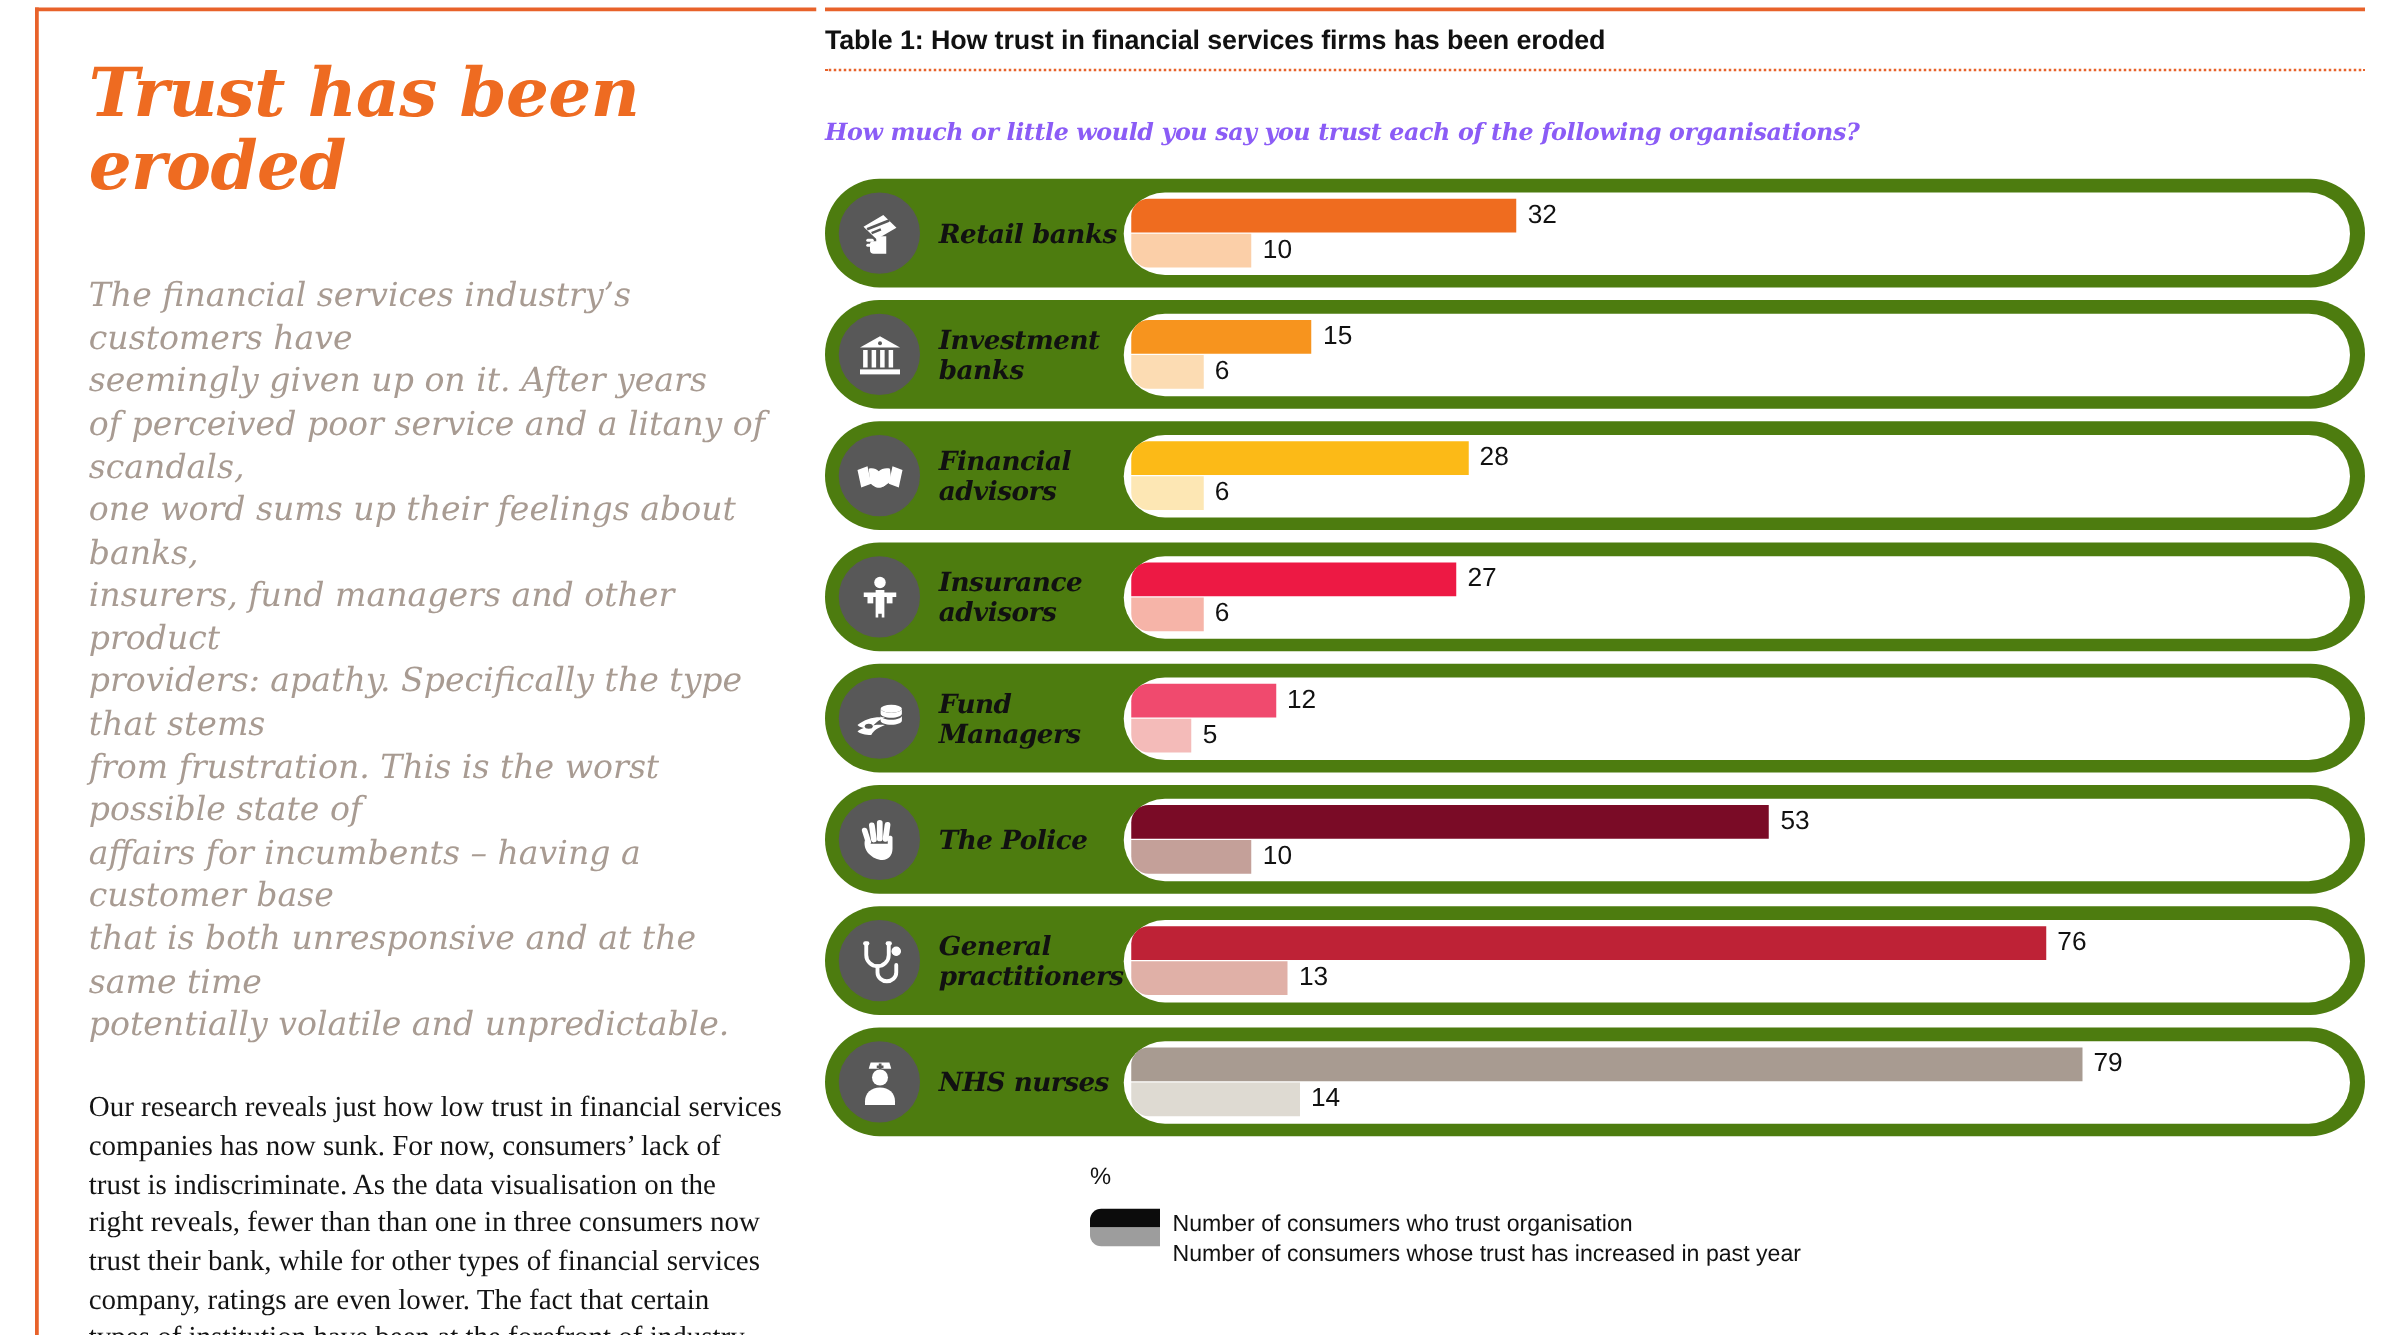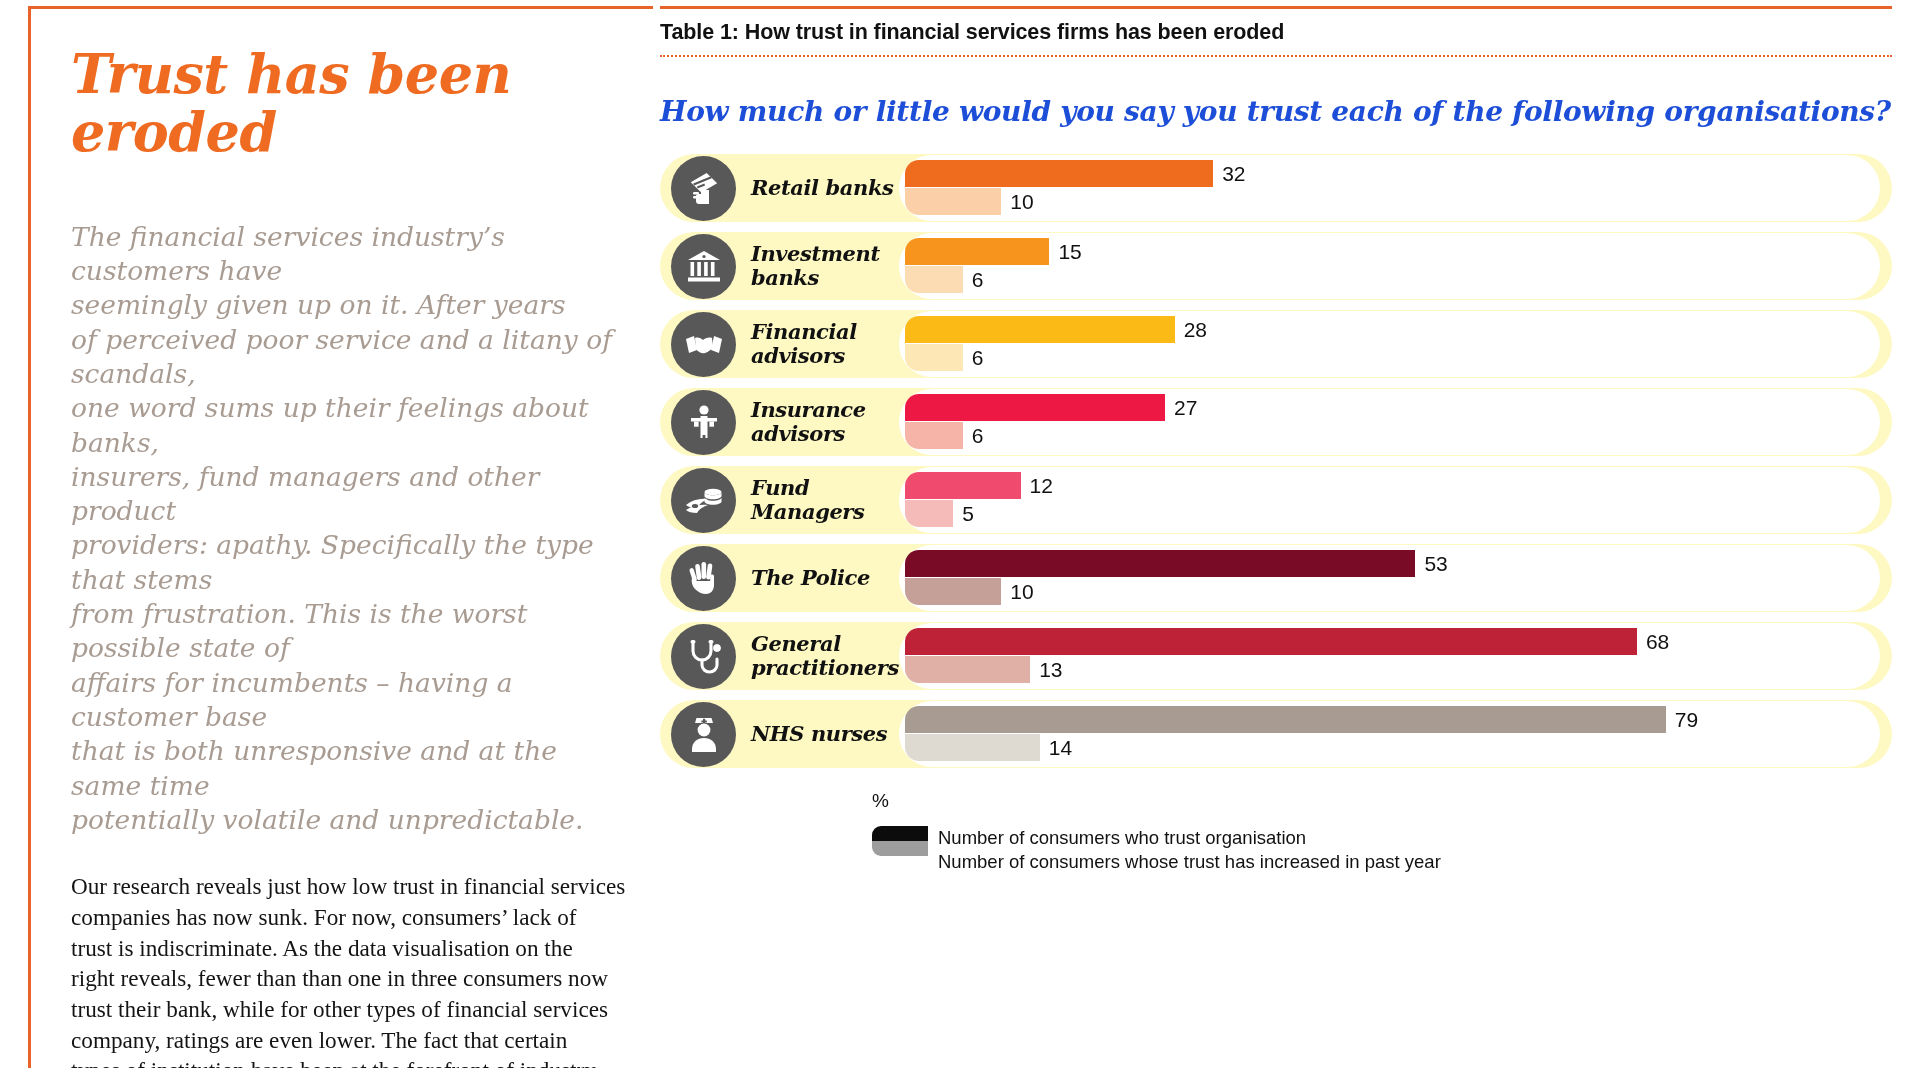--- a/index.html
+++ b/index.html
@@ -72,33 +72,33 @@
   }
   .dotted-rule {
     border-top: 2.5px dotted #E8622A;
     width: 100%;
     height: 0;
   }
   .table-question {
     font-family: "DejaVu Serif", "Liberation Serif", serif;
     font-style: italic;
     font-weight: bold;
-    font-size: 28px;
-    color: #1d4ed8;
+    font-size: 19px;
+    color: #8b5cf6;
     padding: 38px 0 0 0;
     letter-spacing: -0.3px;
   }
 
   
   #rows { margin-top: 26px; }
   .row {
     position: relative;
-    height: 68px;
+    height: 87px;
     margin-bottom: 10px;
-    background: #fef9c3;
+    background: #4d7c0f;
     border-radius: 44px;
     display: flex;
     align-items: center;
   }
   .icon-circle {
     flex: 0 0 auto;
     width: 65px; height: 65px;
     border-radius: 50%;
     background: #585858;
     margin-left: 11px;
@@ -388,21 +388,21 @@
                 <rect x="25.5" y="5" width="5" height="3.4" rx="1.7"></rect>
               </g>
               <circle cx="34" cy="13" r="2.6" fill="none" stroke="#fff" stroke-width="2.4"></circle>
             </svg>
           </div>
           <div class="row-label">General
 practitioners</div>
           <div class="track">
             <div class="bar-wrap top">
               <div class="bar" style="background: rgb(190, 34, 54); width: 76%;"></div>
-              <div class="bar-value" style="left: 76%;">68</div>
+              <div class="bar-value" style="left: 76%;">76</div>
             </div>
             <div class="bar-wrap bot">
               <div class="bar" style="background: rgb(224, 176, 167); width: 13%;"></div>
               <div class="bar-value" style="left: 13%;">13</div>
             </div>
           </div>
         </div>
         <div class="row">
           <div class="icon-circle">
             <svg width="40" height="40" viewBox="0 0 40 40">

